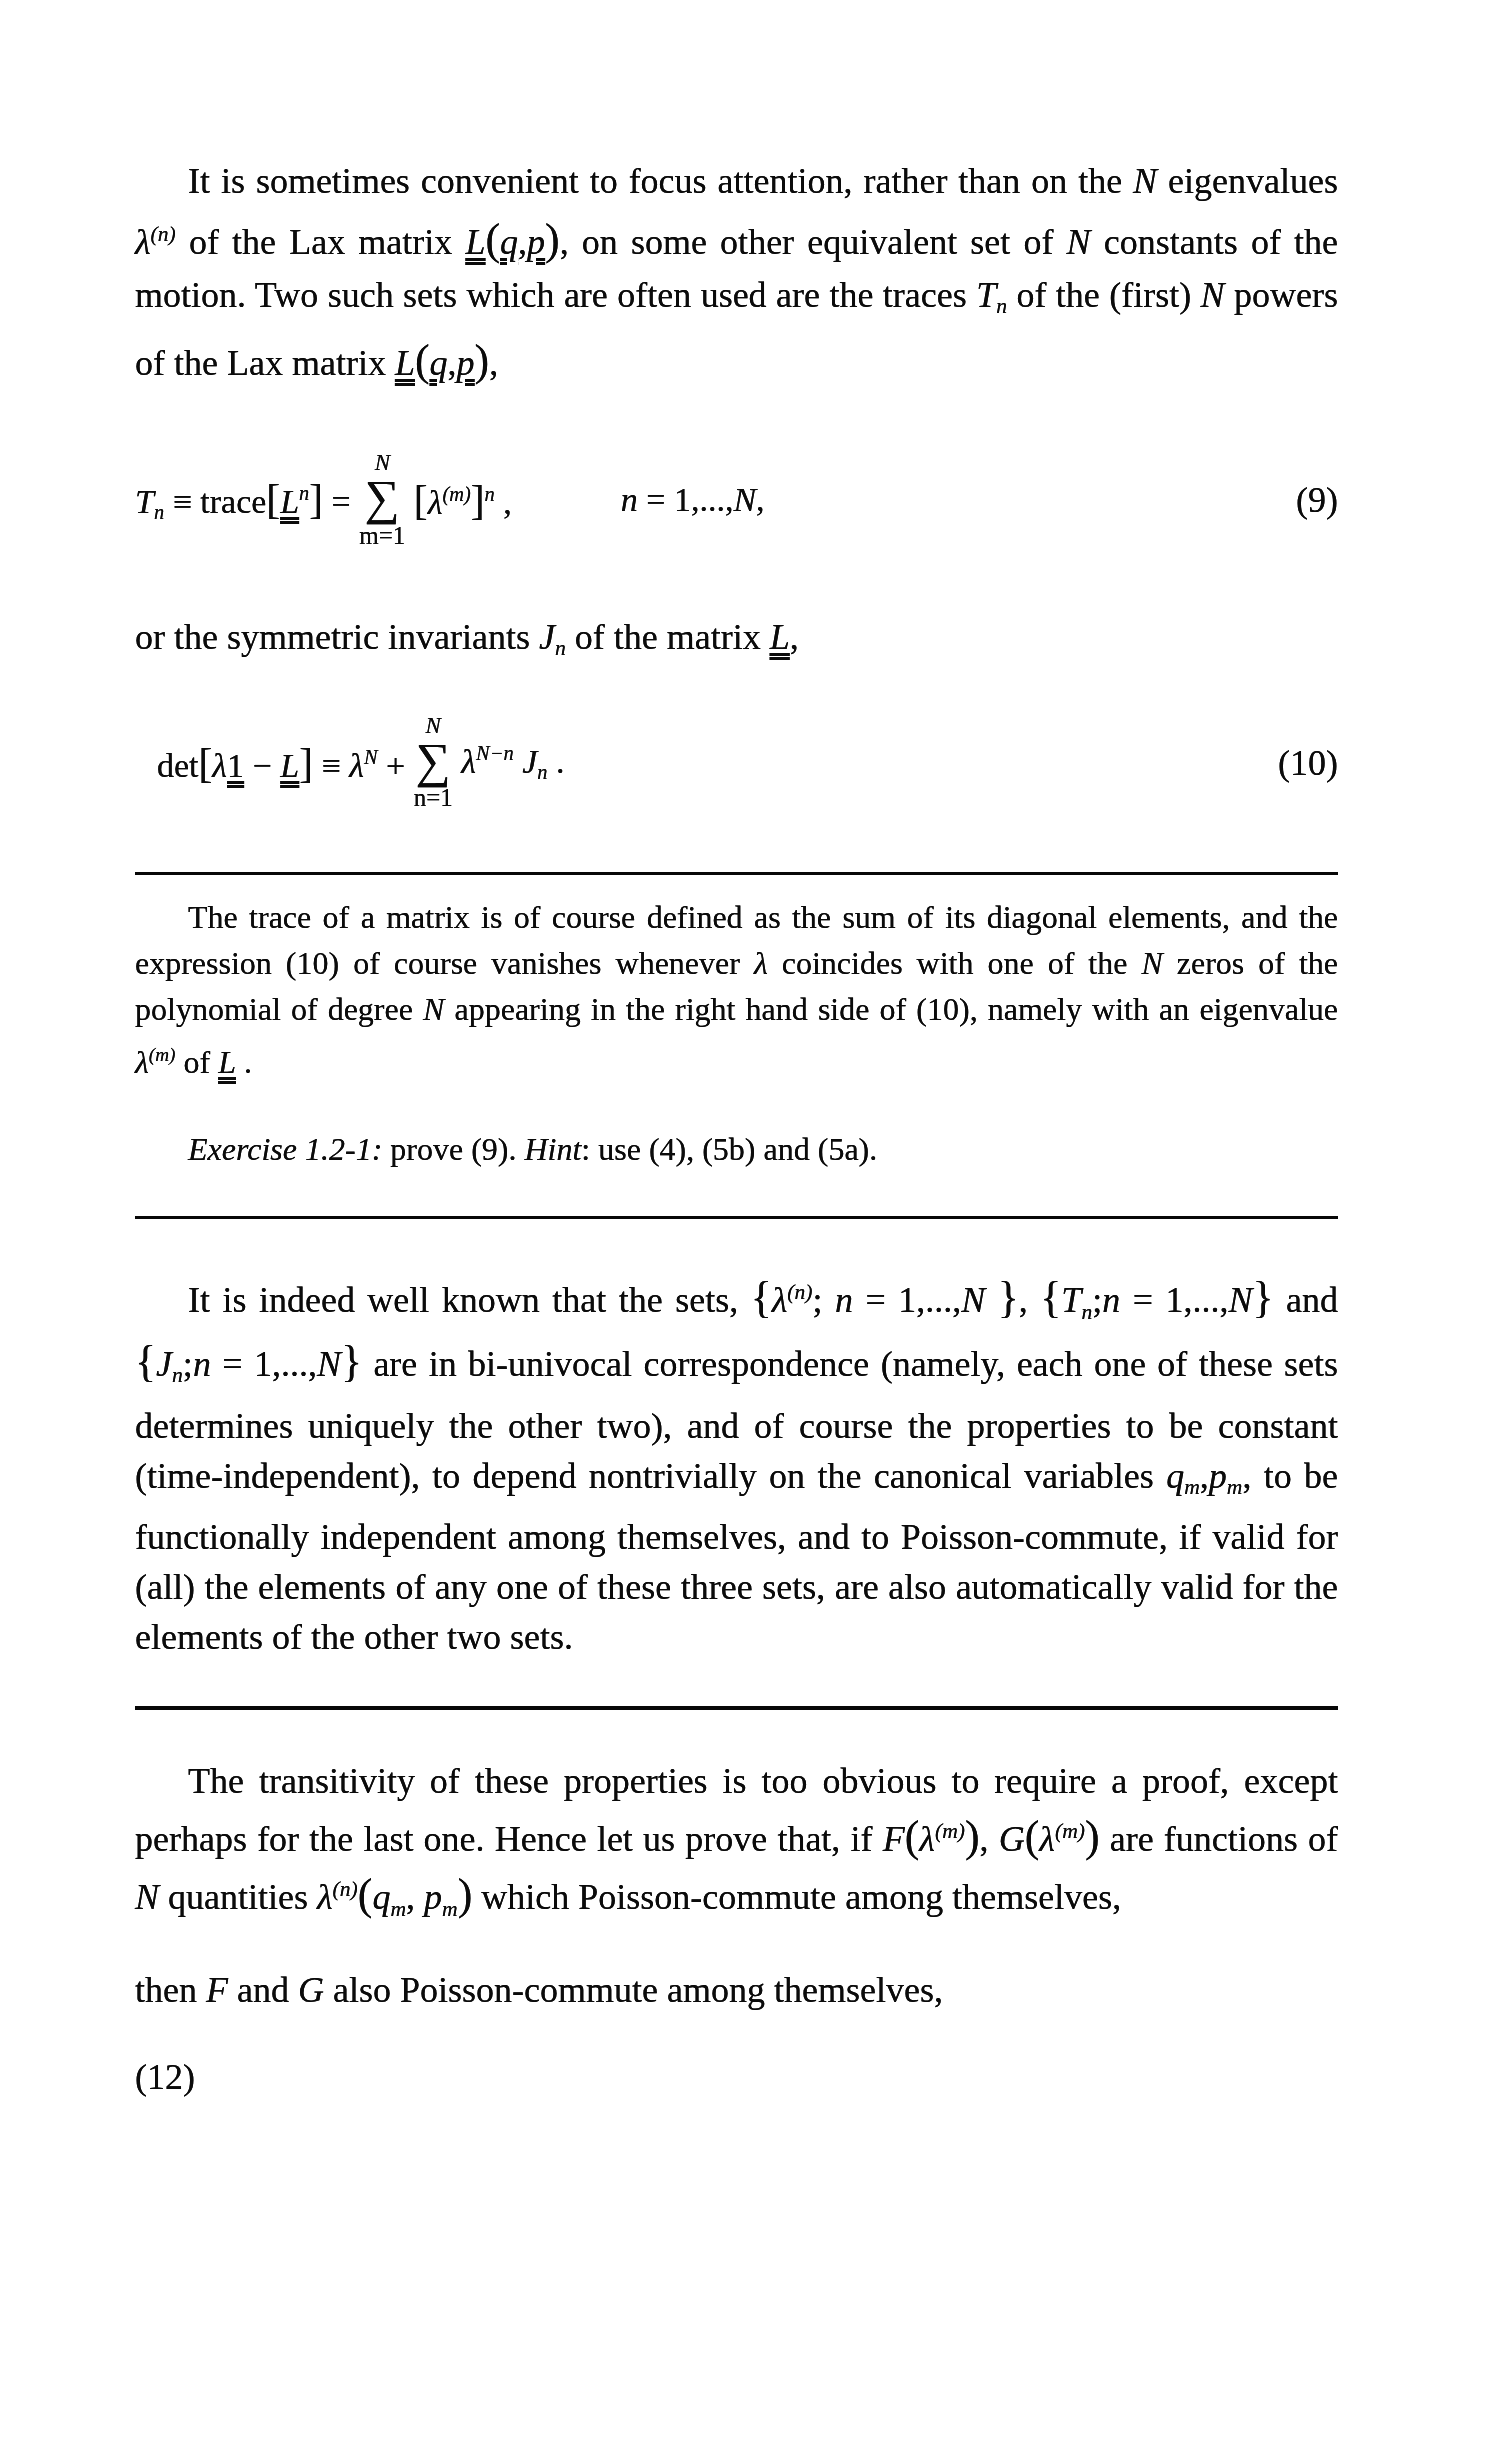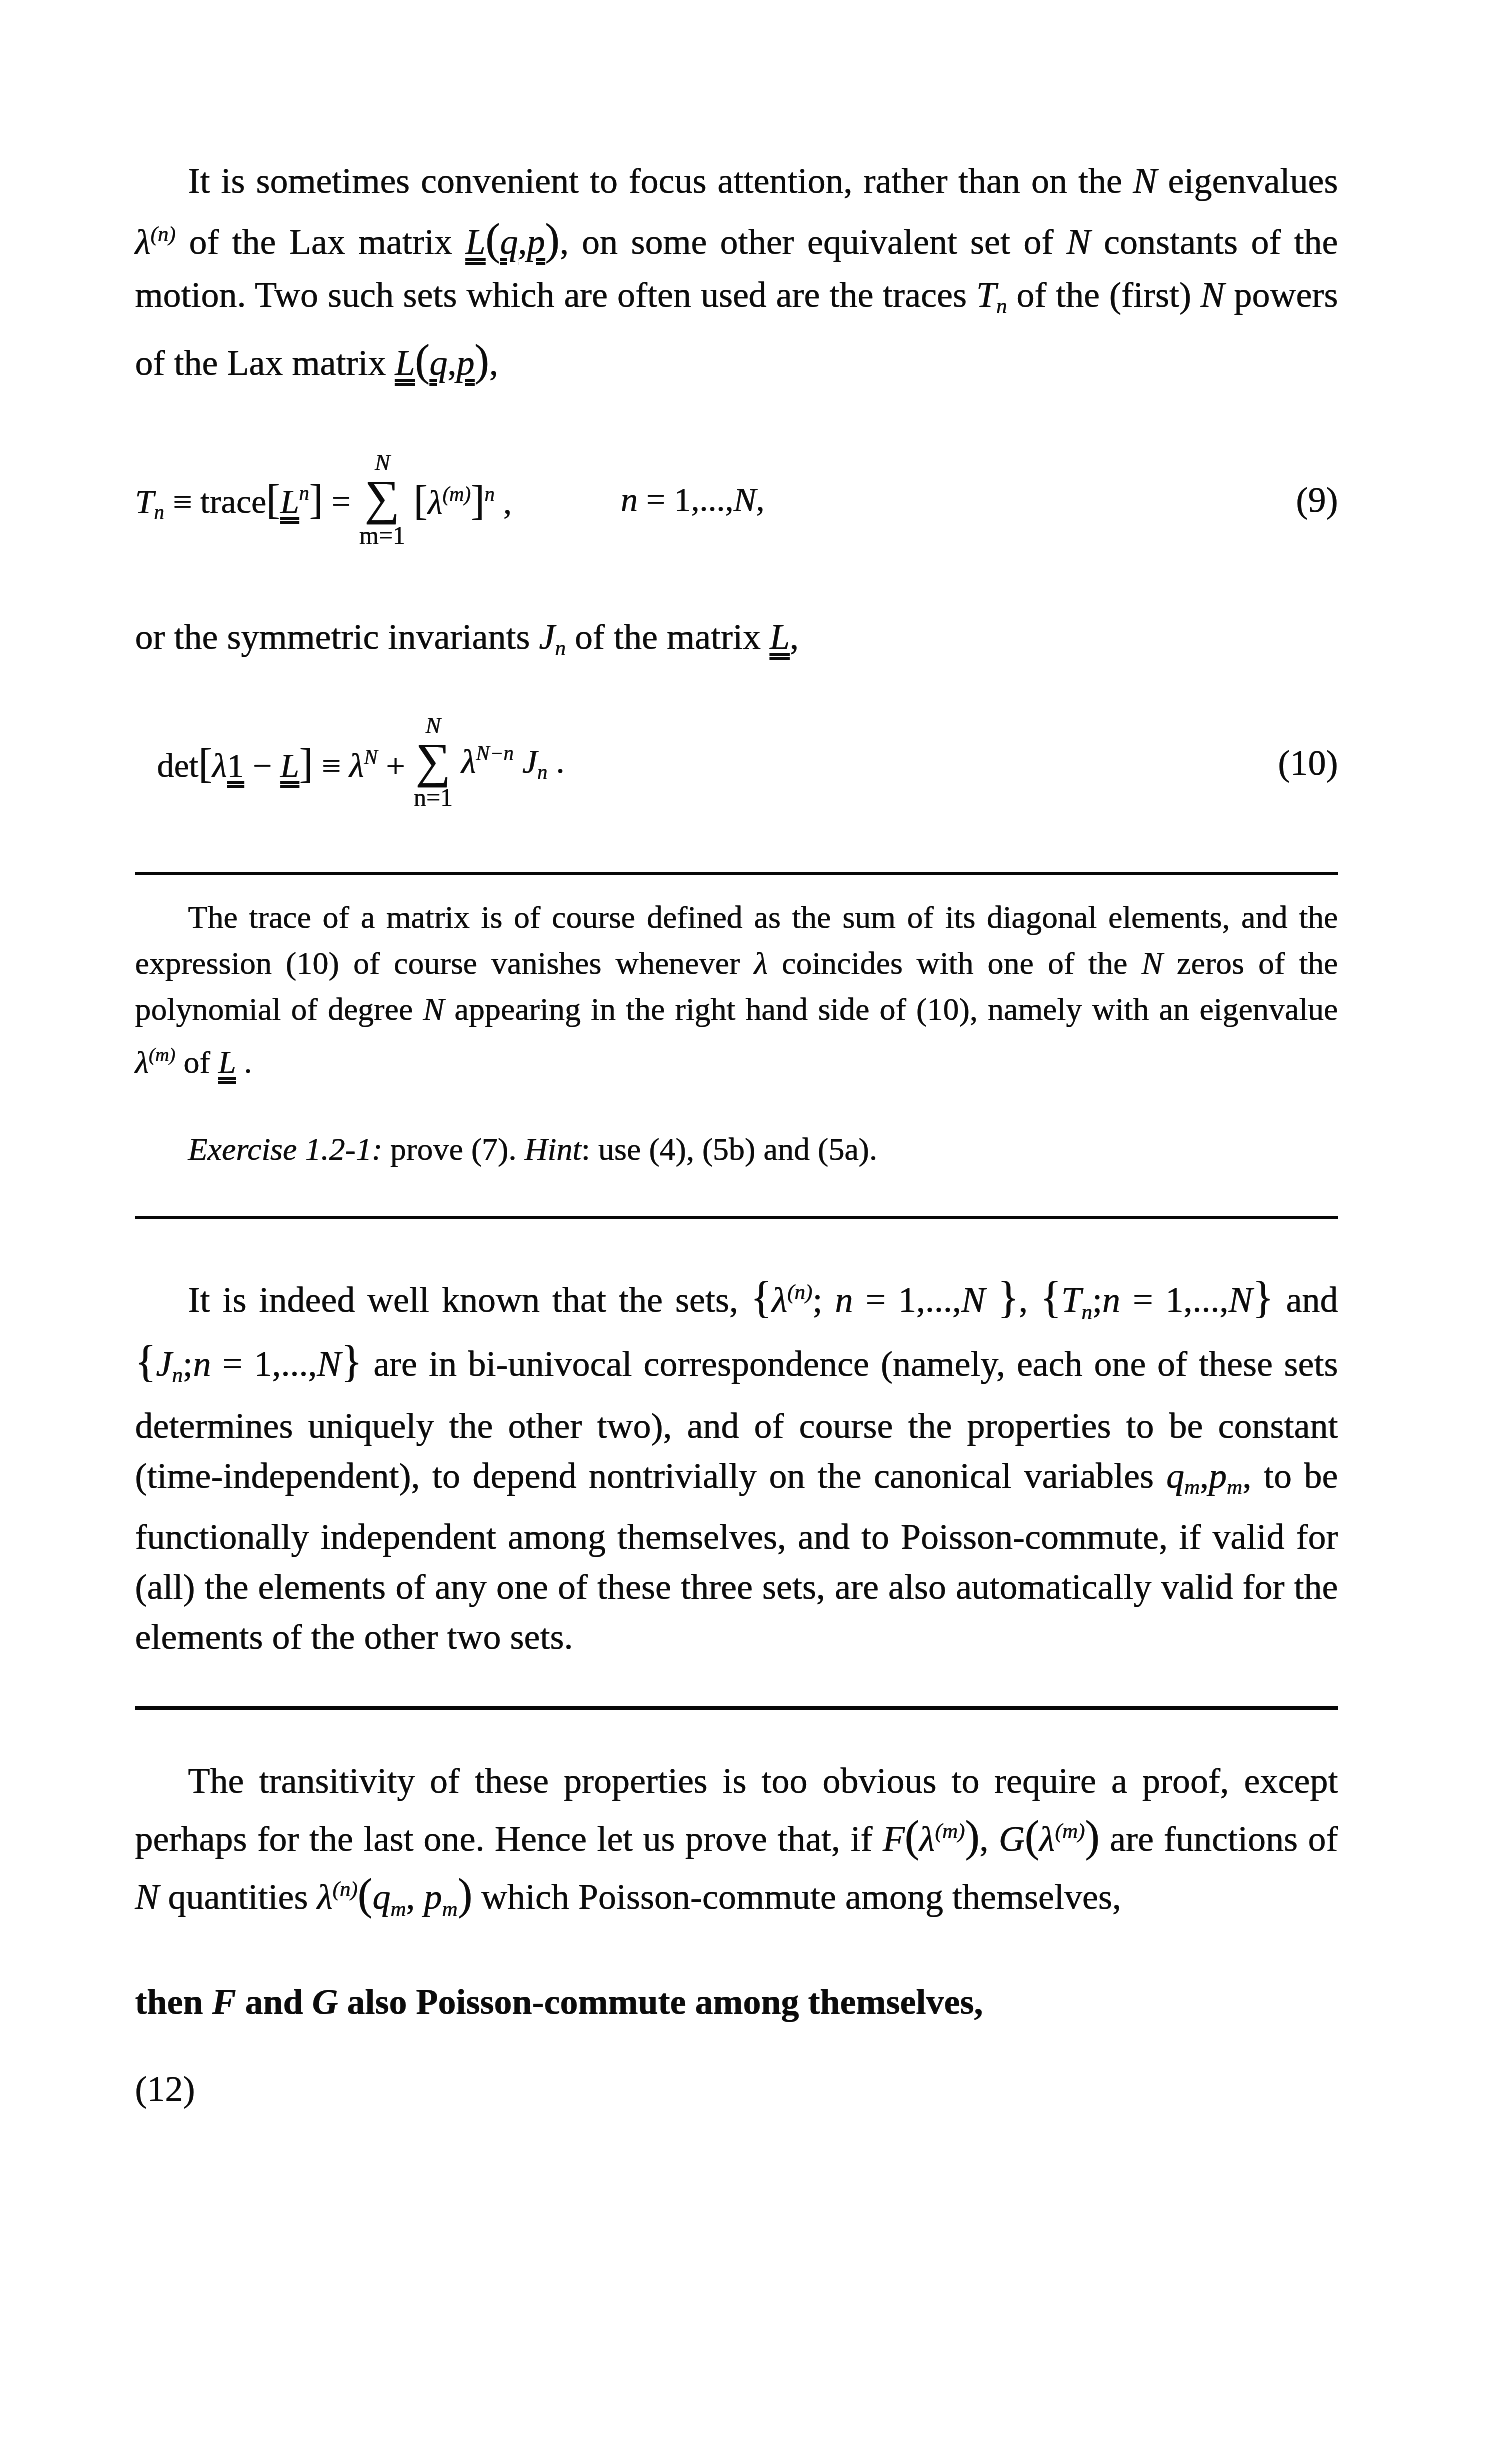--- a/index.html
+++ b/index.html
@@ -92,21 +92,21 @@
   #or-line{margin-top:68px;}
   #eq10{margin-top:44px;min-height:95px;}
   #rule1{margin-top:60px;}
   #p2{margin-top:19px;}
   #exercise{margin-top:44px;}
   #rule2{margin-top:46px;}
   #p3{margin-top:48px;}
   #rule3{margin-top:44px;}
   #p4{margin-top:46px;}
   #eq11{margin-top:41px;min-height:68px;}
-  #then-line{margin-top:48px;font-weight:bold;}
+  #then-line{margin-top:36px;}
   #eq12{margin-top:36px;}
   #indeed-line{margin-top:41px;}
   #pagenum{margin-top:61px;}
 </style>
 </head>
 <body>
 
 <div class="page">
 
   <p class="para" id="p1"><span>It is sometimes convenient to focus attention, rather than on the </span><span class="r-i">N</span><span> eigenvalues </span><span class="r-i">λ</span><span class="r-i r-sup">(n)</span><span> of the Lax matrix </span><span class="r-i r-u">L</span><span class="r-lg">(</span><span class="r-i r-u">q</span><span>,</span><span class="r-i r-u">p</span><span class="r-lg">)</span><span>, on some other equivalent set of </span><span class="r-i">N</span><span> constants of the motion. Two such sets which are often used are the traces </span><span class="r-i">T</span><span class="r-i r-sub">n</span><span> of the (first) </span><span class="r-i">N</span><span> powers of the Lax matrix </span><span class="r-i r-u">L</span><span class="r-lg">(</span><span class="r-i r-u">q</span><span>,</span><span class="r-i r-u">p</span><span class="r-lg">)</span><span>,</span></p>
@@ -137,21 +137,21 @@
       </span>
       <span><span class="r-i">λ</span><span class="r-i r-sup">N−n</span><span> </span><span class="r-i">J</span><span class="r-i r-sub">n</span><span> .</span></span>
     </div>
     <span class="eq-tag">(10)</span>
   </div>
 
   <div class="rule" id="rule1"></div>
 
   <p class="para para-sm" id="p2"><span>The trace of a matrix is of course defined as the sum of its diagonal elements, and the expression (10) of course vanishes whenever </span><span class="r-i">λ</span><span> coincides with one of the </span><span class="r-i">N</span><span> zeros of the polynomial of degree </span><span class="r-i">N</span><span> appearing in the right hand side of (10), namely with an eigenvalue </span><span class="r-i">λ</span><span class="r-i r-sup">(m)</span><span> of </span><span class="r-i r-u">L</span><span> .</span></p>
 
-  <p class="exercise" id="exercise"><span class="r-i">Exercise 1.2-1:</span><span> prove (7). </span><span class="r-i">Hint</span><span>: use (4), (5b) and (5a).</span></p>
+  <p class="exercise" id="exercise"><span class="r-i">Exercise 1.2-1:</span><span> prove (9). </span><span class="r-i">Hint</span><span>: use (4), (5b) and (5a).</span></p>
 
   <div class="rule" id="rule2"></div>
 
   <p class="para p3" id="p3"><span>It is indeed well known that the sets, </span><span class="r-lg">{</span><span class="r-i">λ</span><span class="r-i r-sup">(n)</span><span>; </span><span class="r-i">n</span><span> = 1,...,</span><span class="r-i">N</span><span> </span><span class="r-lg">}</span><span>, </span><span class="r-lg">{</span><span class="r-i">T</span><span class="r-i r-sub">n</span><span>;</span><span class="r-i">n</span><span> = 1,...,</span><span class="r-i">N</span><span class="r-lg">}</span><span> and </span><span class="r-lg">{</span><span class="r-i">J</span><span class="r-i r-sub">n</span><span>;</span><span class="r-i">n</span><span> = 1,...,</span><span class="r-i">N</span><span class="r-lg">}</span><span> are in bi-univocal correspondence (namely, each one of these sets determines uniquely the other two), and of course the properties to be constant (time-independent), to depend nontrivially on the canonical variables </span><span class="r-i">q</span><span class="r-i r-sub">m</span><span>,</span><span class="r-i">p</span><span class="r-i r-sub">m</span><span>, to be functionally independent among themselves, and to Poisson-commute, if valid for (all) the elements of any one of these three sets, are also automatically valid for the elements of the other two sets.</span></p>
 
   <div class="rule" id="rule3"></div>
 
   <p class="para p4" id="p4"><span>The transitivity of these properties is too obvious to require a proof, except perhaps for the last one. Hence let us prove that, if </span><span class="r-i">F</span><span class="r-lg">(</span><span class="r-i">λ</span><span class="r-i r-sup">(m)</span><span class="r-lg">)</span><span>, </span><span class="r-i">G</span><span class="r-lg">(</span><span class="r-i">λ</span><span class="r-i r-sup">(m)</span><span class="r-lg">)</span><span> are functions of </span><span class="r-i">N</span><span> quantities </span><span class="r-i">λ</span><span class="r-i r-sup">(n)</span><span class="r-lg">(</span><span class="r-i">q</span><span class="r-i r-sub">m</span><span>, </span><span class="r-i">p</span><span class="r-i r-sub">m</span><span class="r-lg">)</span><span> which Poisson-commute among themselves,</span></p>
 
 

